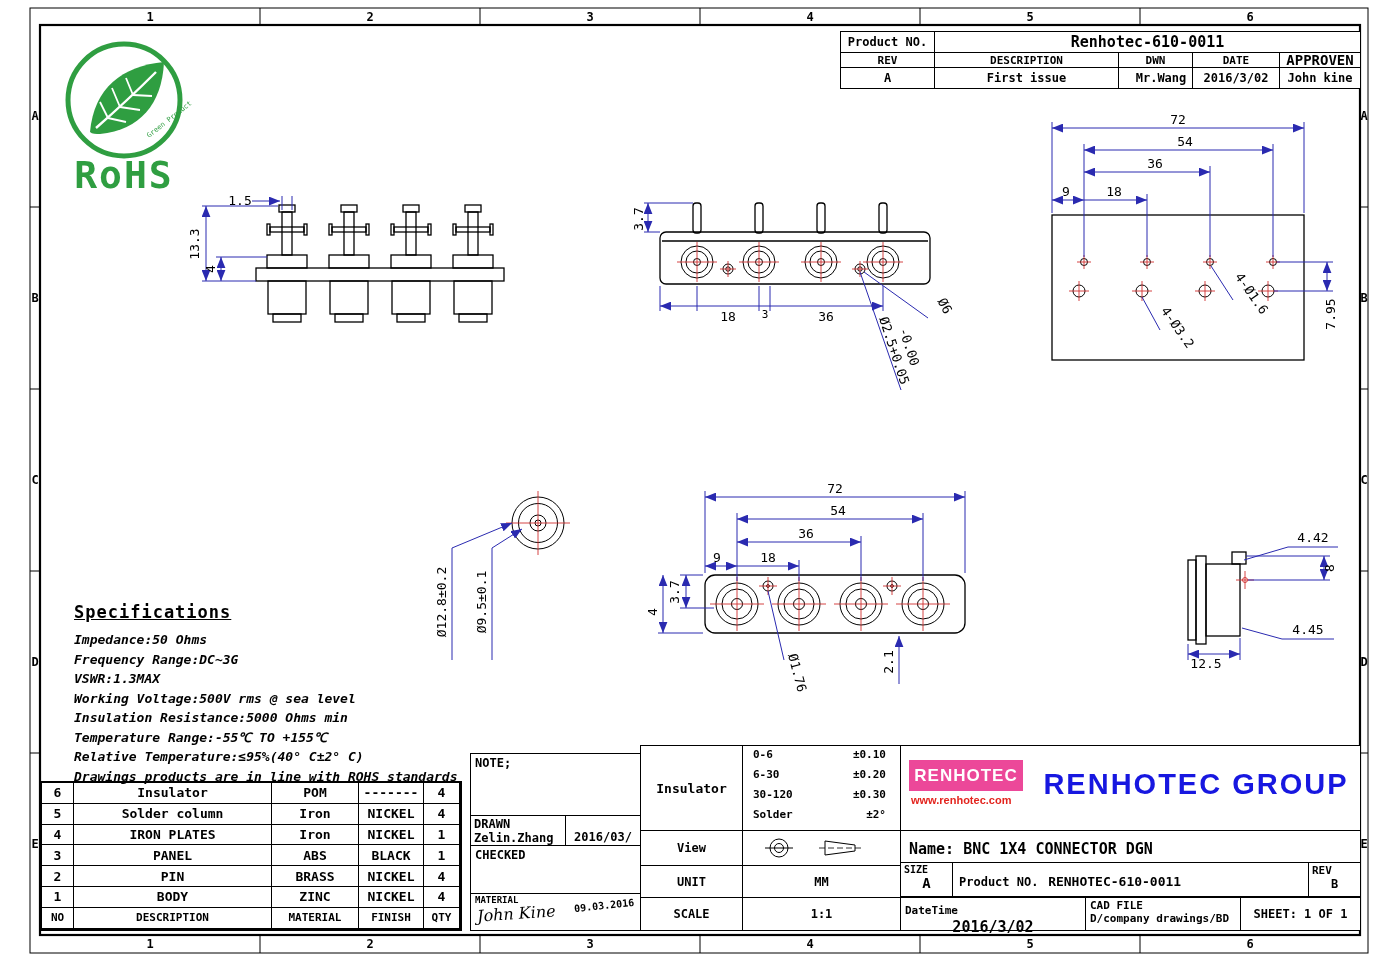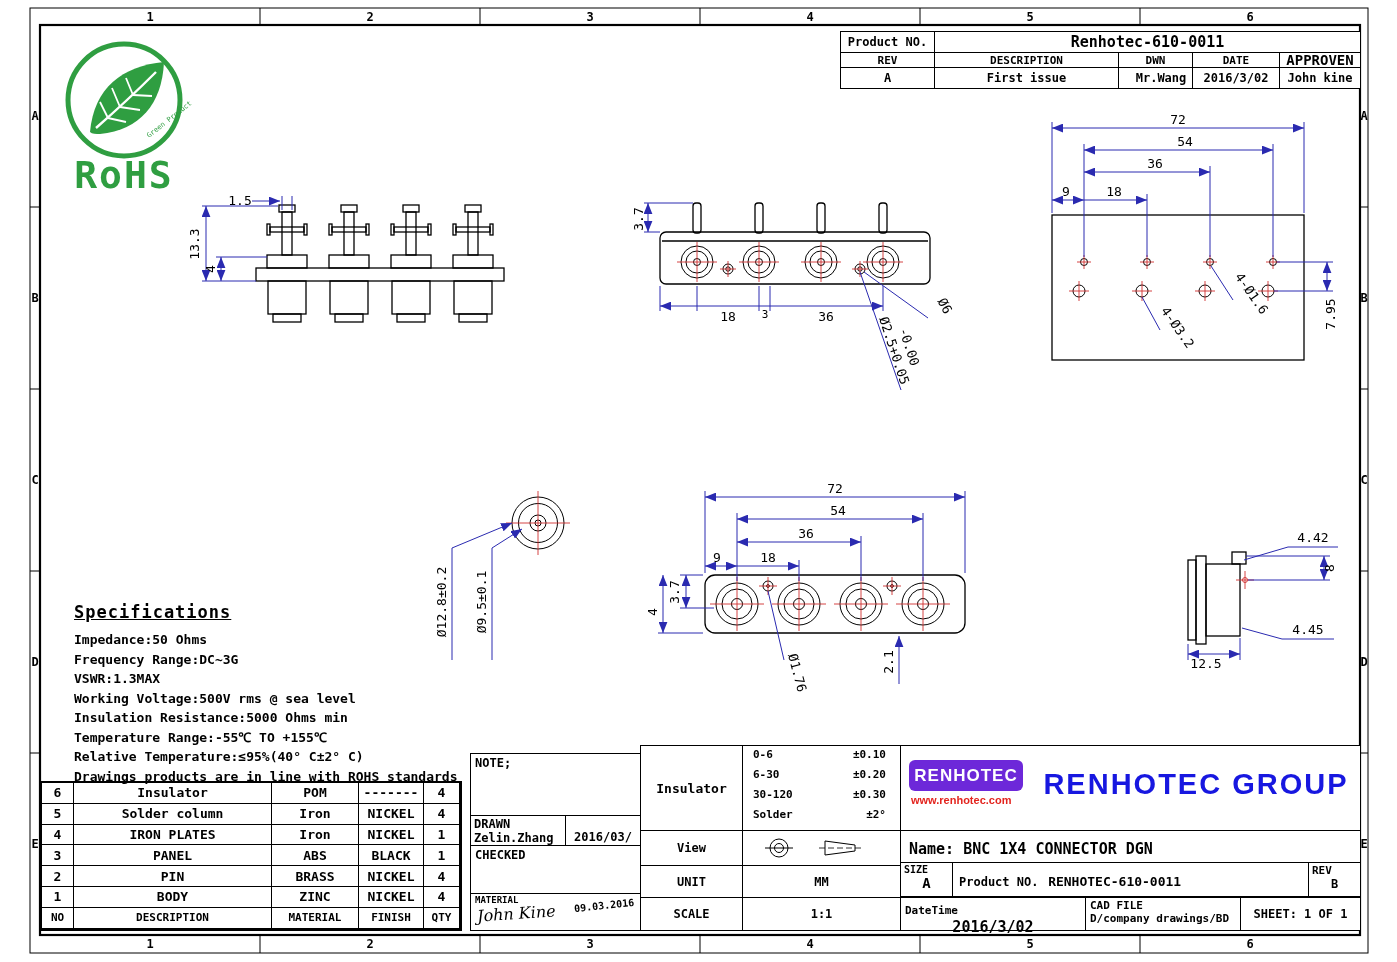--- a/index.html
+++ b/index.html
@@ -20,23 +20,23 @@
   .cell { position:absolute; border:1px solid #000; background:#fff; }
   .center { display:flex; align-items:center; justify-content:center; }
   .lbl { font-weight:bold; font-size:12px; }
   .tolrow { display:flex; justify-content:space-between; padding:2px 14px 0 10px; font-size:11px; font-weight:bold; height:20px; }
   .bom { position:absolute; left:40px; top:781px; width:422px; height:150px; border:2px solid #000; display:grid;
          grid-template-columns:32px 198px 87px 65px 36px; grid-auto-rows:20.8px; }
   .bom > div { border-right:1px solid #000; border-bottom:1px solid #000; display:flex; align-items:center; justify-content:center;
                font-size:13px; font-weight:bold; overflow:hidden; white-space:nowrap; }
   .bom > div.hdr { font-size:11px; }
   .spec-title { font-size:17px; font-weight:bold; text-decoration:underline; letter-spacing:1px; }
-  .spec-line { font-size:13px; font-weight:bold; line-height:19.5px; white-space:nowrap; }
-  .logo-box { position:absolute; left:8px; top:14px; width:114px; height:31px; background:#6d28d9; color:#fff;
-              font-weight:bold; font-size:17px; font-family:"Liberation Sans",sans-serif; display:flex; align-items:center; justify-content:center; letter-spacing:1px;border-radius:6px; }
+  .spec-line { font-size:13px; font-weight:bold; line-height:19.5px; white-space:nowrap;font-style:italic; }
+  .logo-box { position:absolute; left:8px; top:14px; width:114px; height:31px; background:#ec4899; color:#fff;
+              font-weight:bold; font-size:17px; font-family:"Liberation Sans",sans-serif; display:flex; align-items:center; justify-content:center; letter-spacing:1px; }
   .logo-url { position:absolute; left:10px; top:48px; color:#e3241e; font-size:11px; font-weight:bold; font-family:"Liberation Sans",sans-serif; }
   .group-text { position:absolute; left:140px; top:22px; width:310px; text-align:center; color:#1717e0; font-weight:bold;
                 font-size:29px; letter-spacing:2px; font-family:"Liberation Sans",sans-serif; }
   .signature { position:absolute; left:6px; top:10px; font-family:"DejaVu Serif", serif; font-style:italic; font-size:16px; transform:rotate(-4deg); }
   .stamp { position:absolute; right:6px; top:6px; font-size:10px; font-weight:bold; transform:rotate(-6deg); }
 </style>
 </head>
 <body>
 
 <svg class="abs" style="left:0;top:0" width="1397" height="962" viewBox="0 0 1397 962">

